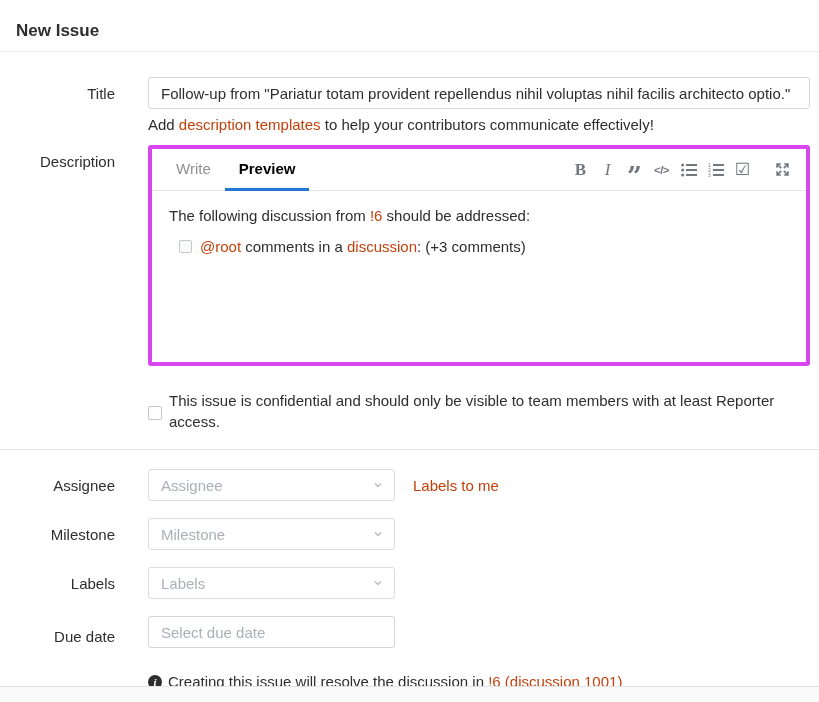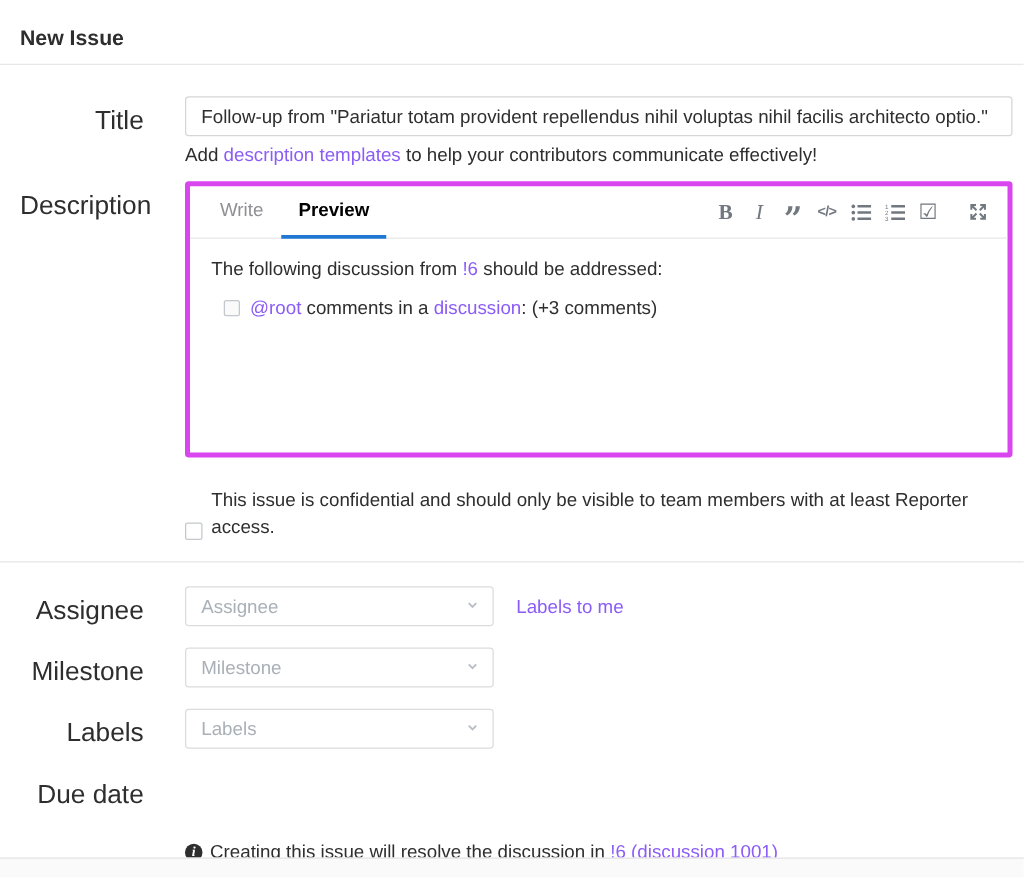--- a/index.html
+++ b/index.html
@@ -4,28 +4,28 @@
 <style>
   * { box-sizing: border-box; }
   html,body { margin:0; padding:0; }
   body {
     width:819px; height:702px;
     background:#ffffff;
     font-family:"Liberation Sans","DejaVu Sans",sans-serif;
     font-size:15px; color:#2e2e2e;
     position:relative; overflow:hidden;
   }
-  a { color:#8b5cf6; text-decoration:none; cursor:pointer; }
+  a { color:#c2410c; text-decoration:none; cursor:pointer; }
   .page { padding:0 9px 0 16px; }
 
   .page-title { font-size:17px; font-weight:bold; margin:0; padding:21px 0 10px; }
   .divider { border-top:1px solid #e8e8e8; margin:0 -9px 0 -16px; }
 
   .form-row { display:flex; }
-  .form-label { width:99px; text-align:right; padding-top:8px; font-size:21px; flex:none; }
+  .form-label { width:99px; text-align:right; padding-top:8px; font-size:15px; flex:none; }
   .control-col { margin-left:33px; flex:1; min-width:0; }
 
   .row-title { margin-top:25px; }
   .text-input {
     width:100%; height:32px; border:1px solid #d6d6d6; border-radius:3px;
     padding:0 12px; font-size:15px; color:#2e2e2e; outline:none;
     font-family:"Liberation Sans","DejaVu Sans",sans-serif; background:#fff;
   }
   .text-input::placeholder { color:#a9b0b7; opacity:1; }
   .helper { margin-top:7px; font-size:15px; }
@@ -64,21 +64,21 @@
   .md-quote {
     margin:17px 0 0 28px; border-left:3px solid #e0e0e0;
     padding:12px 0 16px 17px; color:#75808d;
   }
   .md-code {
     font-family:"Liberation Mono","DejaVu Sans Mono",monospace;
     font-size:13px; color:#c7254e; background:#fbf0f3;
     padding:2px 5px; border-radius:3px;
   }
 
-  .confidential { margin:24px 0 0 132px; padding-left:0; display:flex; align-items:flex-end; max-width:660px; }
+  .confidential { margin:24px 0 0 132px; padding-left:0; display:flex; align-items:center; max-width:660px; }
   .checkbox {
     width:14px; height:14px; border:1px solid #c4c8cc; border-radius:2px;
     background:#fff; margin:3px 7px 0 0; flex:none; cursor:pointer;
   }
   .confidential-text { font-size:15px; line-height:1.4; }
 
   .divider-full { border-top:1px solid #e5e5e5; margin:17px -9px 0 -16px; }
 
   .meta-row { margin-top:19px; }
   .meta-row + .meta-row { margin-top:17px; }
@@ -232,20 +232,23 @@
           <svg width="12" height="12" viewBox="0 0 16 16" fill="none" stroke="#b9bec4" stroke-width="2">
               <path d="M4 6 L8 10 L12 6"></path>
             </svg>
         </span>
       </div>
     </div>
   </div>
 
   <div class="form-row meta-row row-due">
     <div class="form-label">Due date</div>
+    <div class="control-col">
+      <input class="text-input due-input" type="text" placeholder="Select due date" style="">
+    </div>
   </div>
 
   <div class="note">
     <span class="info-icon">i</span>
     <span><span>Creating this issue will resolve the discussion in </span><a>!6 (discussion 1001)</a></span>
   </div>
 
 </div>
 
 <div class="footer-bar"></div>

